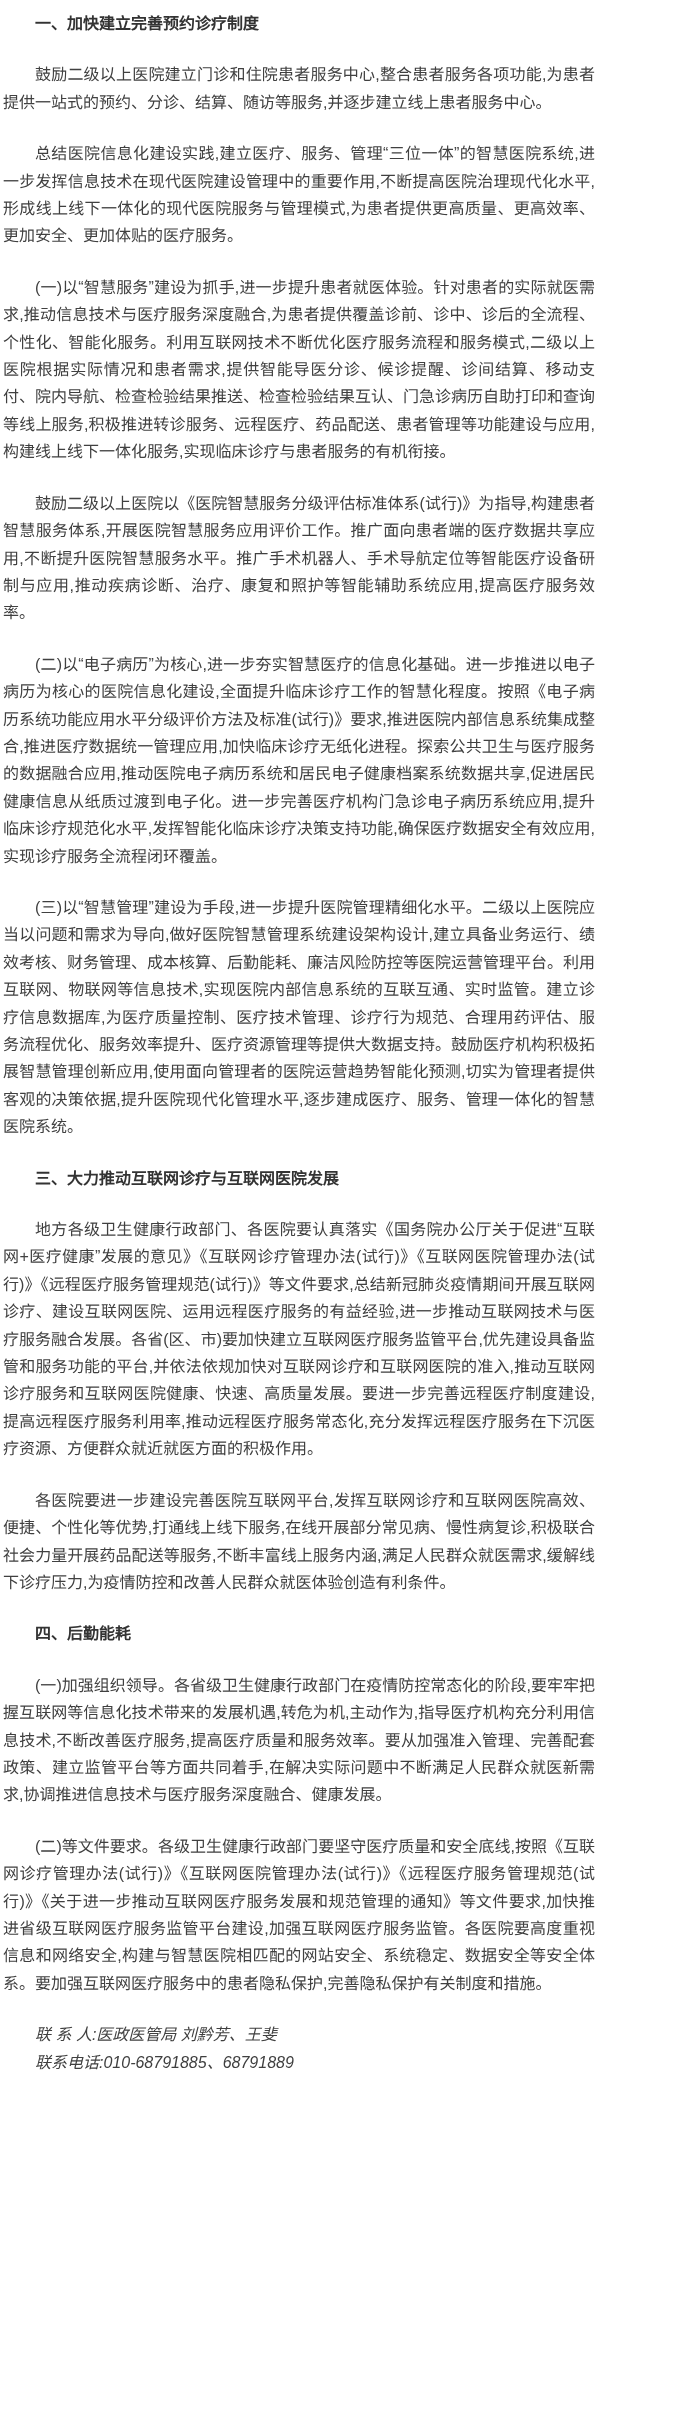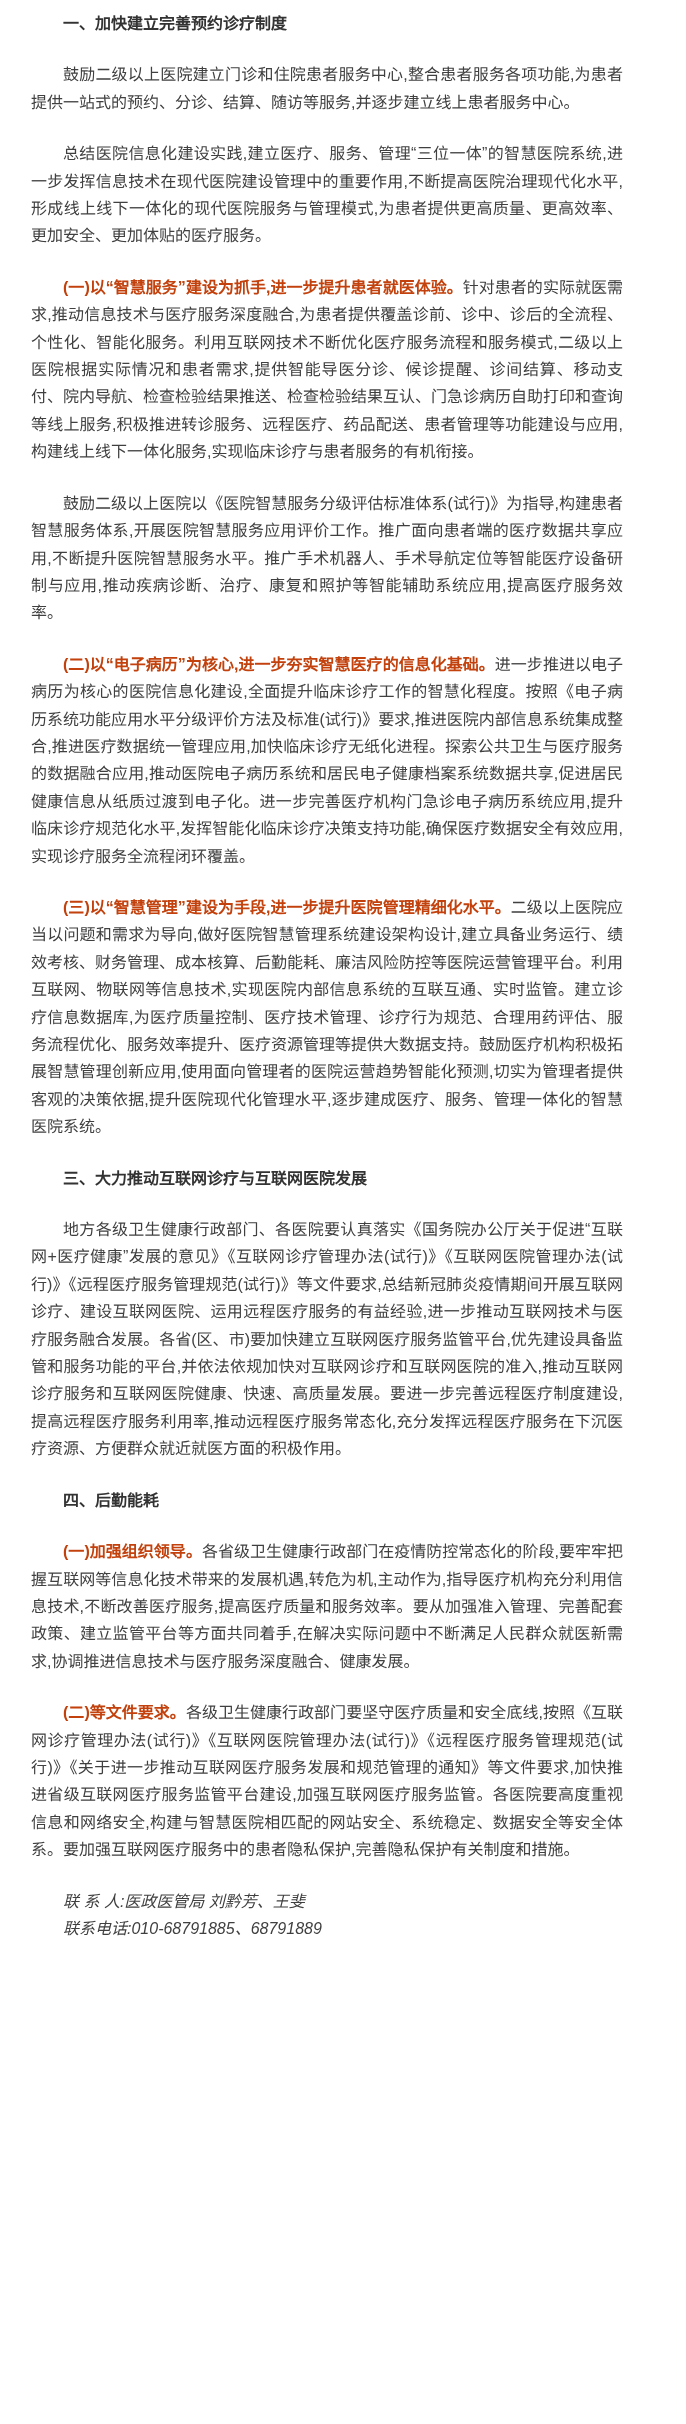--- a/index.html
+++ b/index.html
@@ -11,41 +11,40 @@
     width: 686px;
     font-family: "Liberation Sans", "DejaVu Sans", sans-serif;
   }
   .doc {
     box-sizing: border-box;
     width: 600px;
     padding: 10px 5px 6px 3px;
     color: #404040;
     font-size: 16px;
     line-height: 27.4px;
-    margin-left: 28px;
   }
   .sec-heading {
     font-size: 16px;
     font-weight: bold;
     color: #333333;
     margin: 24px 0;
     text-indent: 2em;
     line-height: 27.4px;
   }
   .sec-heading:first-child { margin-top: 0; }
   .para {
     margin: 24px 0;
     text-indent: 2em;
     text-align: justify;
     text-justify: inter-ideograph;
     word-break: break-all;
   }
   .para strong {
-    color: #c2410c;
-    font-weight: bold;
+    color: #404040;
+    font-weight: normal;
   }
   .contact {
     margin: 24px 0 0 0;
     font-style: italic;
   }
   .contact p {
     margin: 0;
     text-indent: 2em;
   }
 </style>
@@ -56,20 +55,21 @@
 
   <h2 class="sec-heading">一、加快建立完善预约诊疗制度</h2>
     <p class="para">鼓励二级以上医院建立门诊和住院患者服务中心,整合患者服务各项功能,为患者提供一站式的预约、分诊、结算、随访等服务,并逐步建立线上患者服务中心。</p>
     <p class="para">总结医院信息化建设实践,建立医疗、服务、管理“三位一体”的智慧医院系统,进一步发挥信息技术在现代医院建设管理中的重要作用,不断提高医院治理现代化水平,形成线上线下一体化的现代医院服务与管理模式,为患者提供更高质量、更高效率、更加安全、更加体贴的医疗服务。</p>
     <p class="para"><strong>(一)以“智慧服务”建设为抓手,进一步提升患者就医体验。</strong>针对患者的实际就医需求,推动信息技术与医疗服务深度融合,为患者提供覆盖诊前、诊中、诊后的全流程、个性化、智能化服务。利用互联网技术不断优化医疗服务流程和服务模式,二级以上医院根据实际情况和患者需求,提供智能导医分诊、候诊提醒、诊间结算、移动支付、院内导航、检查检验结果推送、检查检验结果互认、门急诊病历自助打印和查询等线上服务,积极推进转诊服务、远程医疗、药品配送、患者管理等功能建设与应用,构建线上线下一体化服务,实现临床诊疗与患者服务的有机衔接。</p>
     <p class="para">鼓励二级以上医院以《医院智慧服务分级评估标准体系(试行)》为指导,构建患者智慧服务体系,开展医院智慧服务应用评价工作。推广面向患者端的医疗数据共享应用,不断提升医院智慧服务水平。推广手术机器人、手术导航定位等智能医疗设备研制与应用,推动疾病诊断、治疗、康复和照护等智能辅助系统应用,提高医疗服务效率。</p>
     <p class="para"><strong>(二)以“电子病历”为核心,进一步夯实智慧医疗的信息化基础。</strong>进一步推进以电子病历为核心的医院信息化建设,全面提升临床诊疗工作的智慧化程度。按照《电子病历系统功能应用水平分级评价方法及标准(试行)》要求,推进医院内部信息系统集成整合,推进医疗数据统一管理应用,加快临床诊疗无纸化进程。探索公共卫生与医疗服务的数据融合应用,推动医院电子病历系统和居民电子健康档案系统数据共享,促进居民健康信息从纸质过渡到电子化。进一步完善医疗机构门急诊电子病历系统应用,提升临床诊疗规范化水平,发挥智能化临床诊疗决策支持功能,确保医疗数据安全有效应用,实现诊疗服务全流程闭环覆盖。</p>
     <p class="para"><strong>(三)以“智慧管理”建设为手段,进一步提升医院管理精细化水平。</strong>二级以上医院应当以问题和需求为导向,做好医院智慧管理系统建设架构设计,建立具备业务运行、绩效考核、财务管理、成本核算、后勤能耗、廉洁风险防控等医院运营管理平台。利用互联网、物联网等信息技术,实现医院内部信息系统的互联互通、实时监管。建立诊疗信息数据库,为医疗质量控制、医疗技术管理、诊疗行为规范、合理用药评估、服务流程优化、服务效率提升、医疗资源管理等提供大数据支持。鼓励医疗机构积极拓展智慧管理创新应用,使用面向管理者的医院运营趋势智能化预测,切实为管理者提供客观的决策依据,提升医院现代化管理水平,逐步建成医疗、服务、管理一体化的智慧医院系统。</p>
     <h2 class="sec-heading">三、大力推动互联网诊疗与互联网医院发展</h2>
     <p class="para">地方各级卫生健康行政部门、各医院要认真落实《国务院办公厅关于促进“互联网+医疗健康”发展的意见》《互联网诊疗管理办法(试行)》《互联网医院管理办法(试行)》《远程医疗服务管理规范(试行)》等文件要求,总结新冠肺炎疫情期间开展互联网诊疗、建设互联网医院、运用远程医疗服务的有益经验,进一步推动互联网技术与医疗服务融合发展。各省(区、市)要加快建立互联网医疗服务监管平台,优先建设具备监管和服务功能的平台,并依法依规加快对互联网诊疗和互联网医院的准入,推动互联网诊疗服务和互联网医院健康、快速、高质量发展。要进一步完善远程医疗制度建设,提高远程医疗服务利用率,推动远程医疗服务常态化,充分发挥远程医疗服务在下沉医疗资源、方便群众就近就医方面的积极作用。</p>
+    <p class="para">各医院要进一步建设完善医院互联网平台,发挥互联网诊疗和互联网医院高效、便捷、个性化等优势,打通线上线下服务,在线开展部分常见病、慢性病复诊,积极联合社会力量开展药品配送等服务,不断丰富线上服务内涵,满足人民群众就医需求,缓解线下诊疗压力,为疫情防控和改善人民群众就医体验创造有利条件。</p>
     <h2 class="sec-heading">四、后勤能耗</h2>
     <p class="para"><strong>(一)加强组织领导。</strong>各省级卫生健康行政部门在疫情防控常态化的阶段,要牢牢把握互联网等信息化技术带来的发展机遇,转危为机,主动作为,指导医疗机构充分利用信息技术,不断改善医疗服务,提高医疗质量和服务效率。要从加强准入管理、完善配套政策、建立监管平台等方面共同着手,在解决实际问题中不断满足人民群众就医新需求,协调推进信息技术与医疗服务深度融合、健康发展。</p>
     <p class="para"><strong>(二)等文件要求。</strong>各级卫生健康行政部门要坚守医疗质量和安全底线,按照《互联网诊疗管理办法(试行)》《互联网医院管理办法(试行)》《远程医疗服务管理规范(试行)》《关于进一步推动互联网医疗服务发展和规范管理的通知》等文件要求,加快推进省级互联网医疗服务监管平台建设,加强互联网医疗服务监管。各医院要高度重视信息和网络安全,构建与智慧医院相匹配的网站安全、系统稳定、数据安全等安全体系。要加强互联网医疗服务中的患者隐私保护,完善隐私保护有关制度和措施。</p>
     <div class="contact">
     <p>联 系 人:医政医管局 刘黔芳、王斐</p>
     <p>联系电话:010-68791885、68791889</p>
   </div>
 </main>
 
 </body></html>

